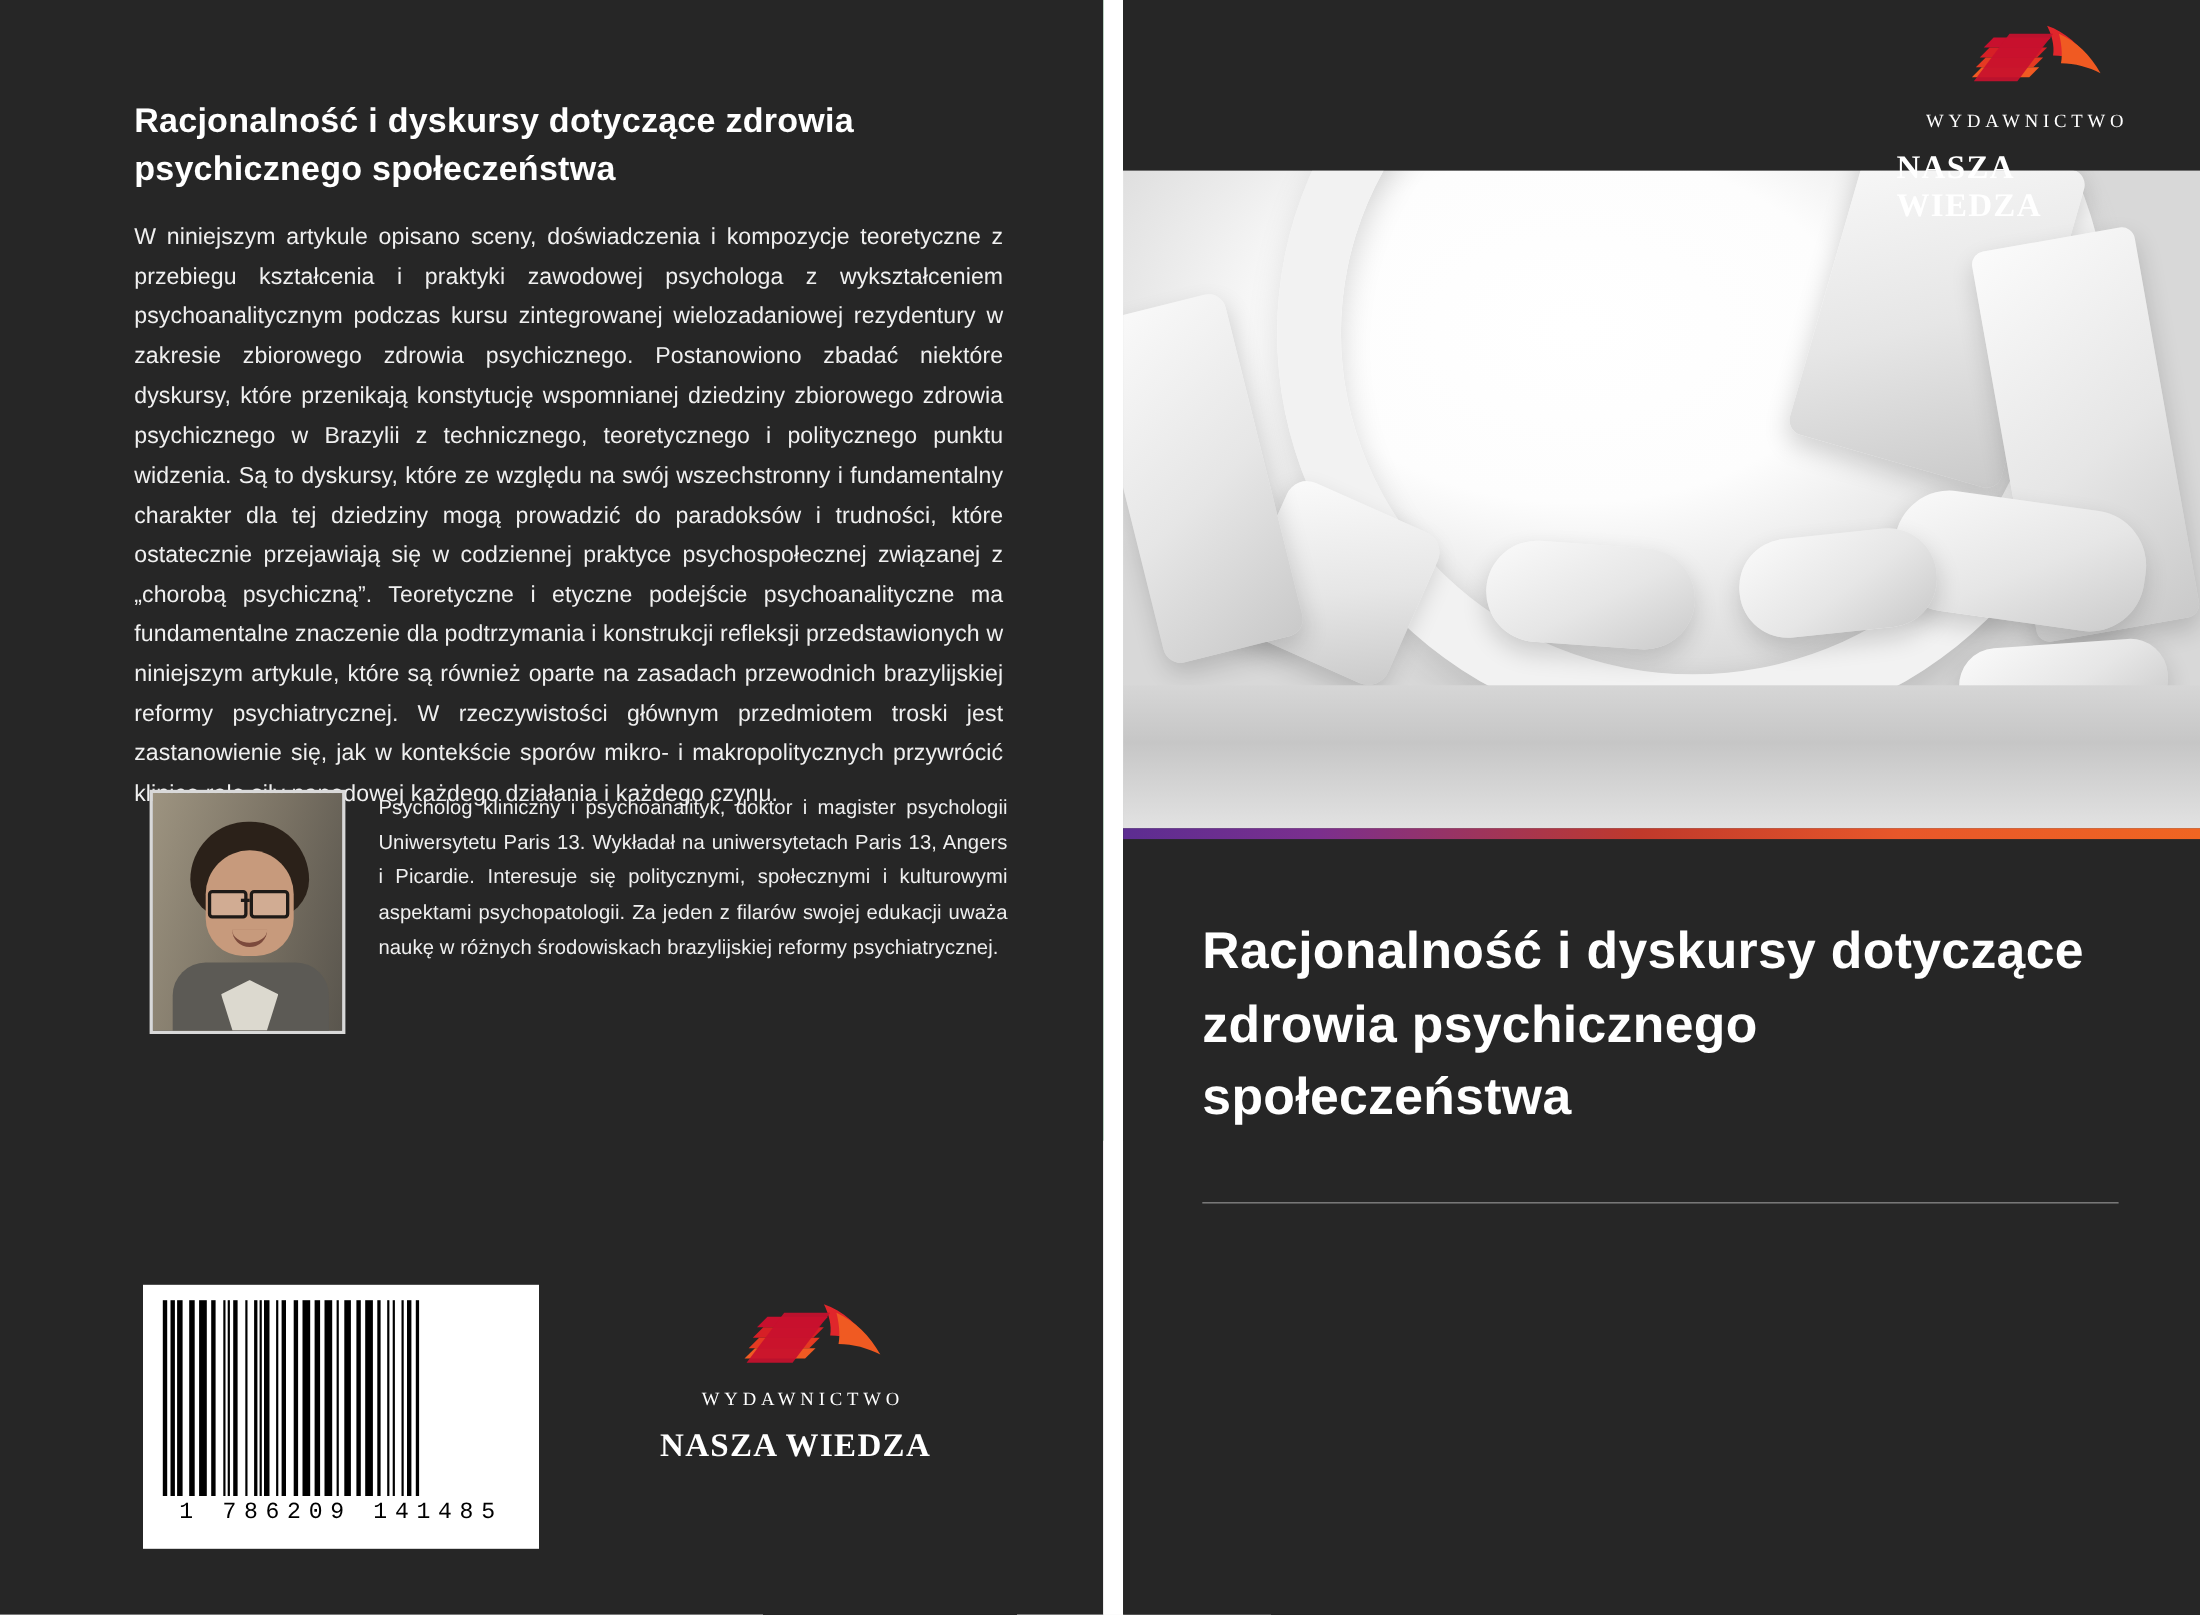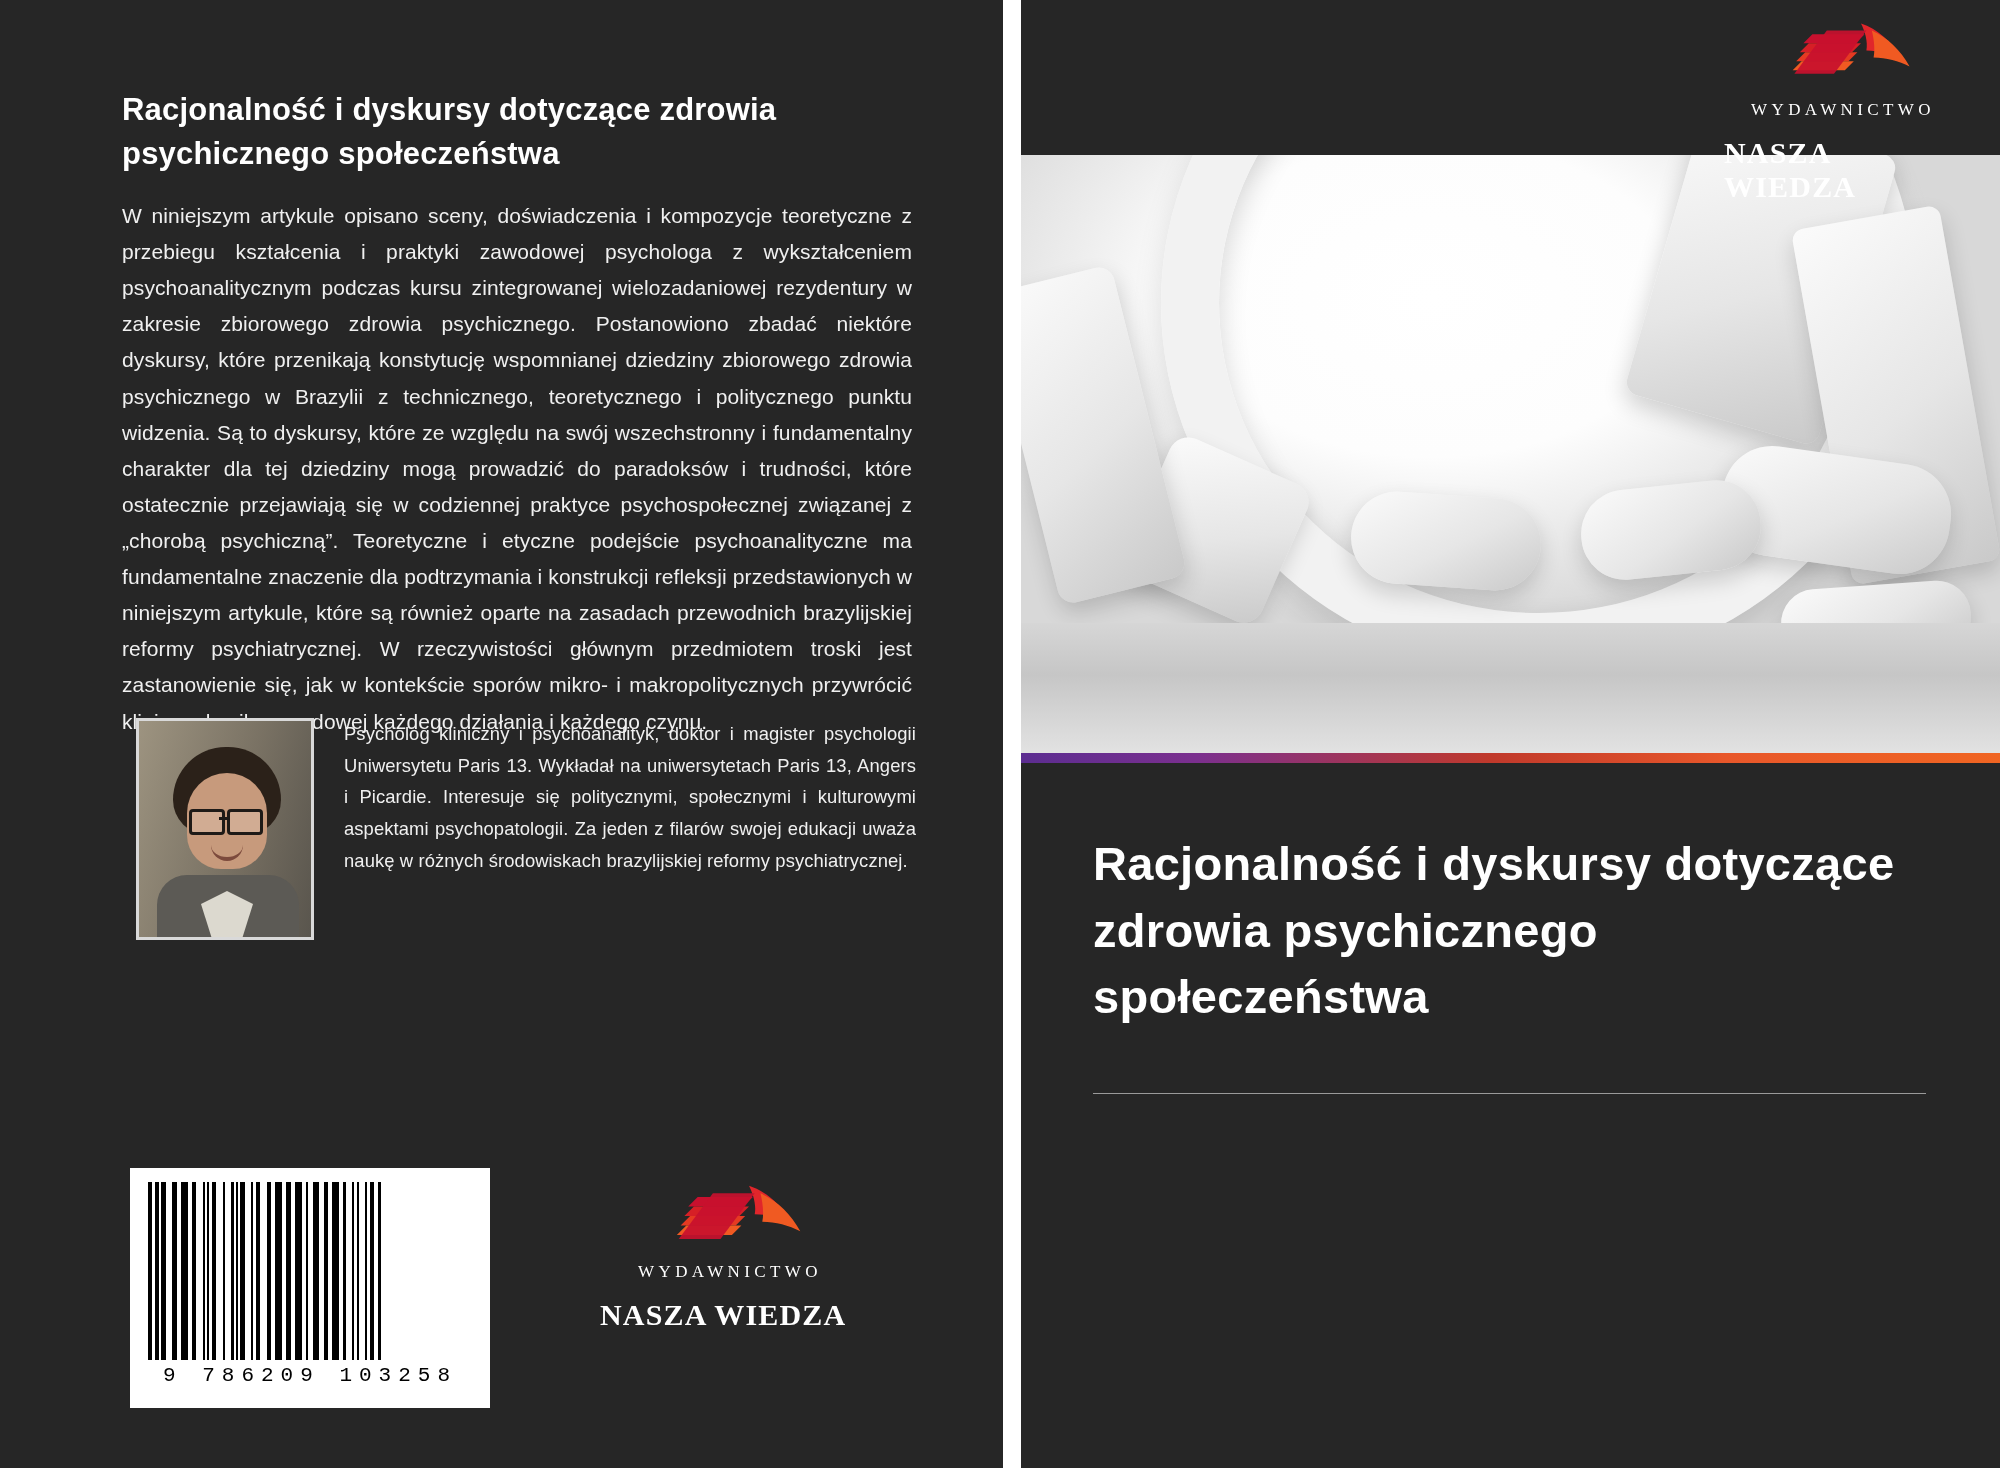--- a/index.html
+++ b/index.html
@@ -396,21 +396,21 @@
           <i style="width:2.2px;background:transparent"></i>
           <i style="width:2.2px;background:#000"></i>
           <i style="width:6.6000000000000005px;background:transparent"></i>
           <i style="width:2.2px;background:#000"></i>
           <i style="width:2.2px;background:transparent"></i>
           <i style="width:4.4px;background:#000"></i>
           <i style="width:4.4px;background:transparent"></i>
           <i style="width:2.2px;background:#000"></i>
           <i style="width:4.4px;background:transparent"></i>
         </div>
-      <div class="barcode-num">9 786209 103258</div>
+      <div class="barcode-num">1 786209 141485</div>
     </div>
 
     <div class="logo logo-back">
       <div class="logo-mark">
         <svg viewBox="0 0 260 80" width="100%" height="76" aria-hidden="true">
           <g>
             <path d="M150 6 C168 12 184 26 196 46 C184 40 170 36 156 36 C158 26 154 14 150 6 Z" fill="#e0262b"></path>
             <path d="M162 14 C180 22 194 36 204 54 C192 48 178 44 164 44 C166 34 164 22 162 14 Z" fill="#f05a22"></path>
             <path d="M96 18 h58 l-10 10 h-58 Z" fill="#c8102e"></path>
             <path d="M92 28 h58 l-10 10 h-58 Z" fill="#d61f26"></path>

